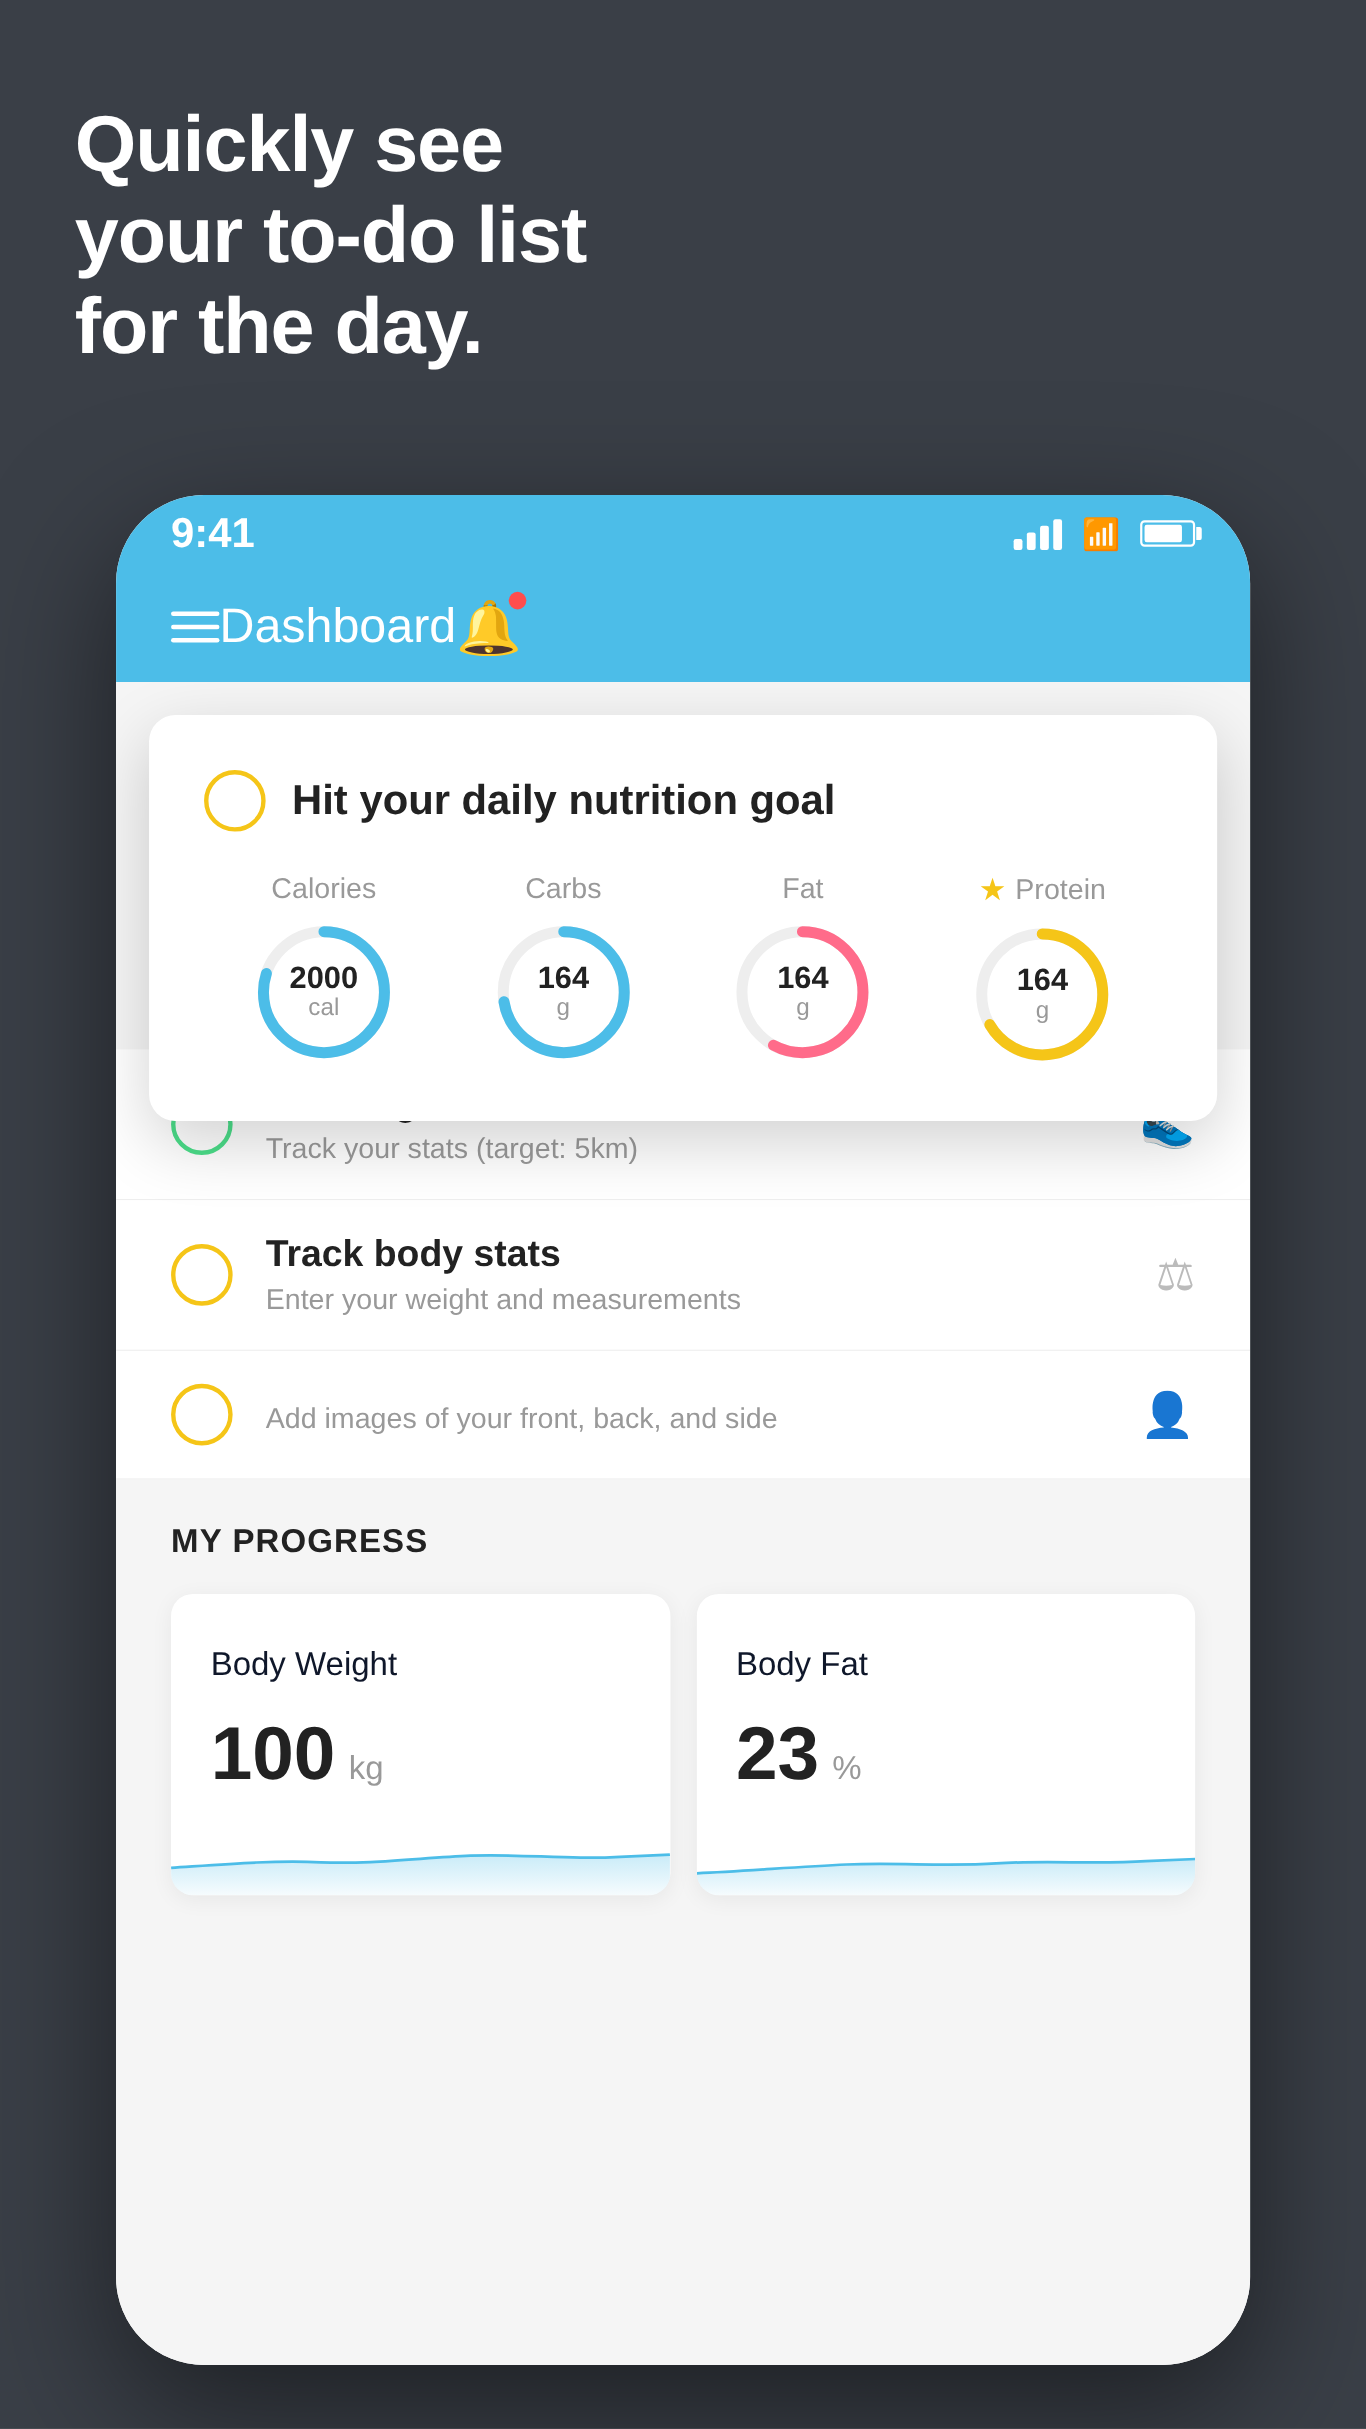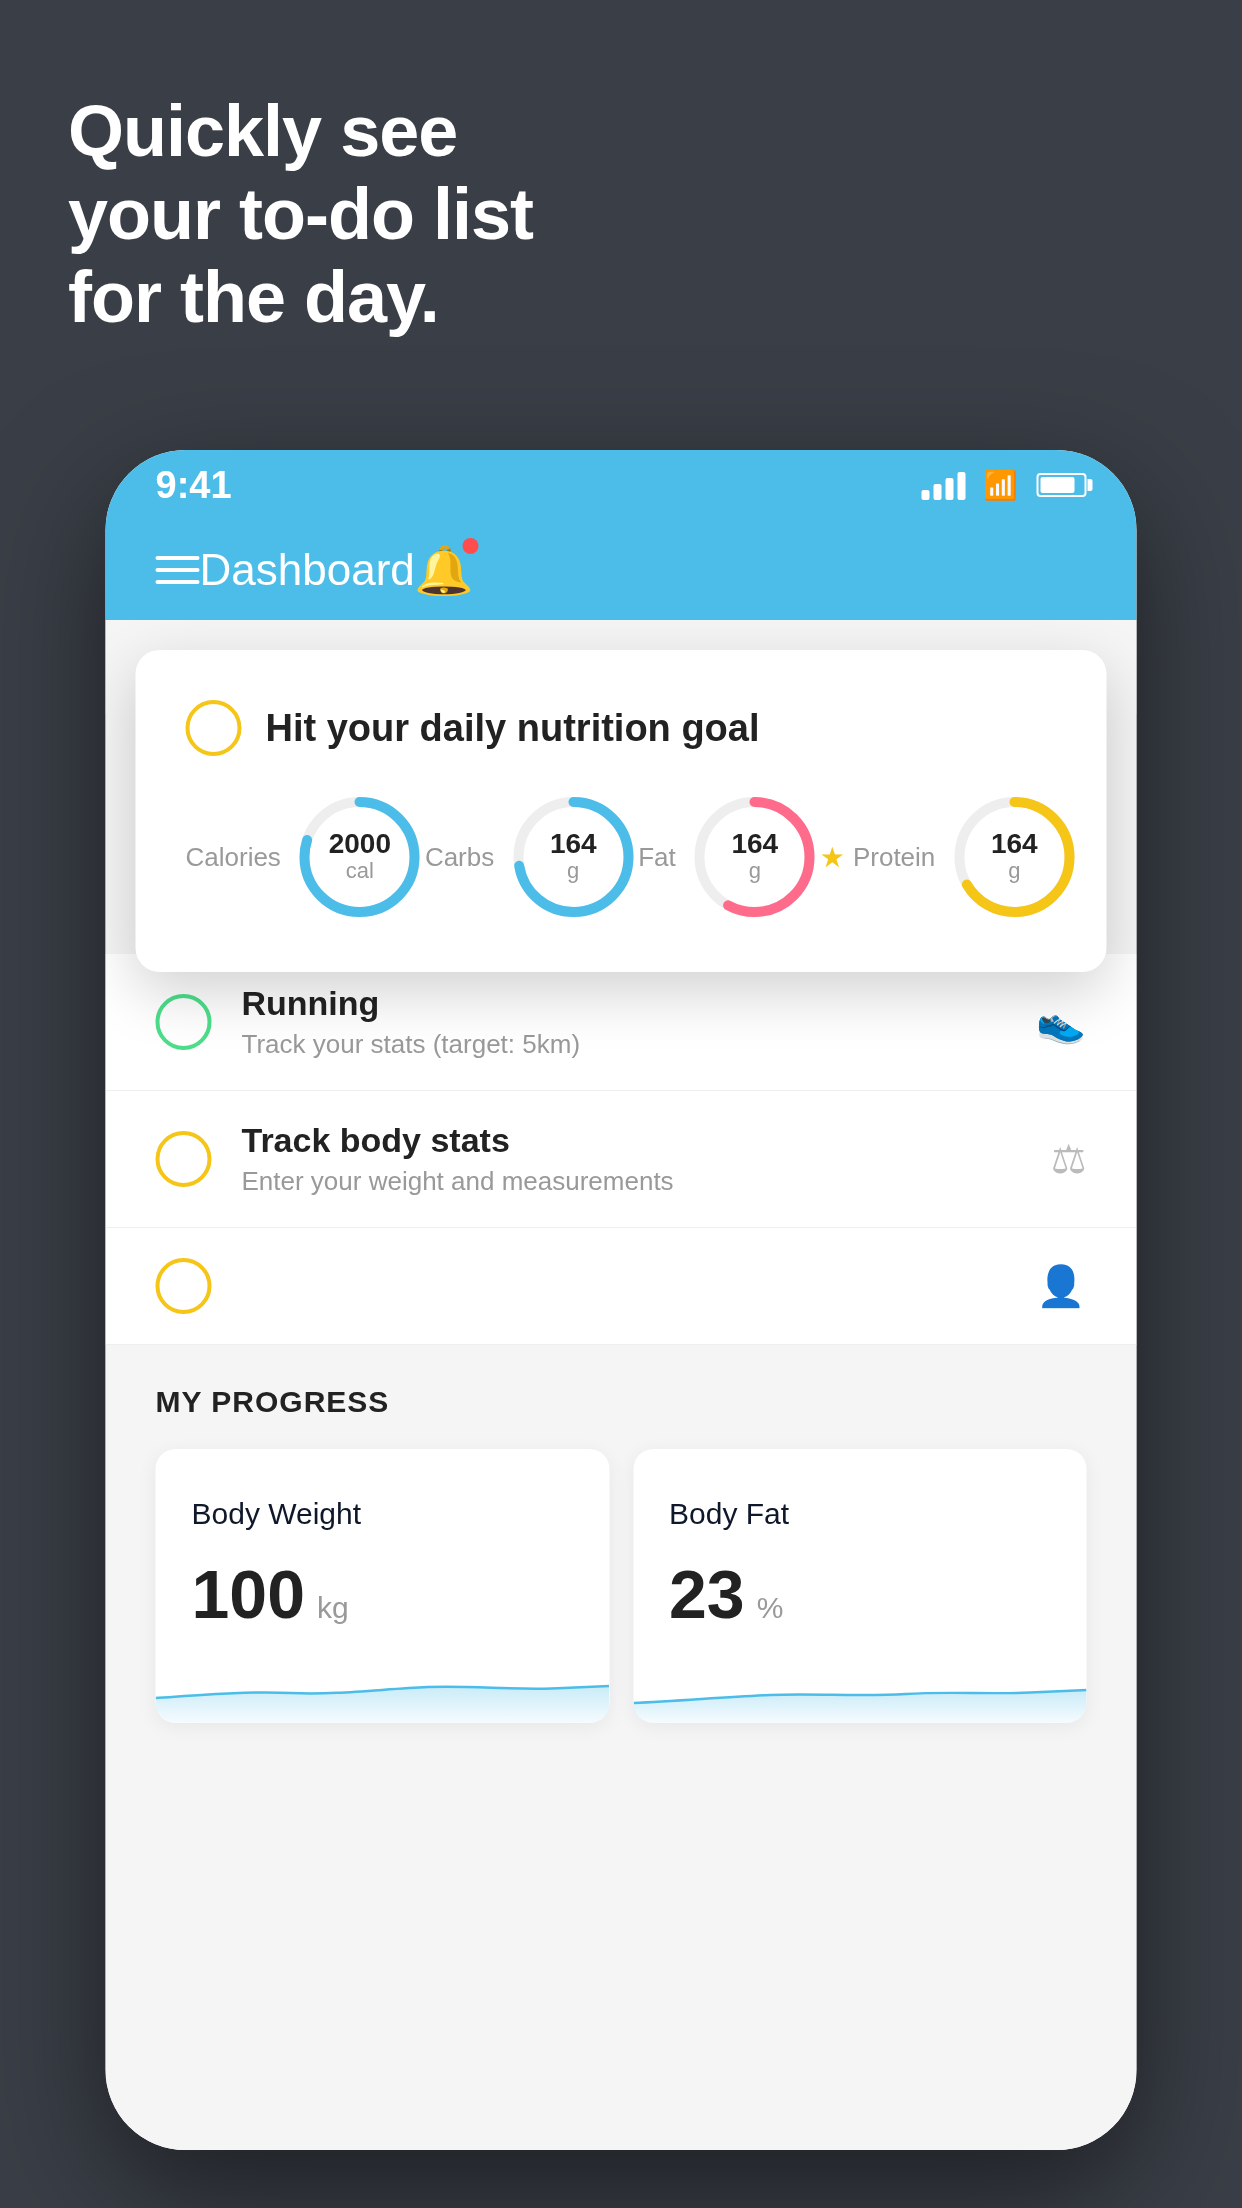--- a/index.html
+++ b/index.html
@@ -226,21 +226,21 @@
     }
 
     .macros-row {
       display: flex;
       justify-content: space-around;
       align-items: flex-start;
     }
 
     .macro-item {
       display: flex;
-      flex-direction: row;
+      flex-direction: column;
       align-items: center;
       gap: 14px;
     }
 
     .macro-label {
       font-size: 26px;
       color: #999999;
     }
 
     .macro-label.starred {
@@ -548,20 +548,21 @@
             <div class="todo-content">
               <div class="todo-title">Track body stats</div>
               <div class="todo-subtitle">Enter your weight and measurements</div>
             </div>
             <span class="todo-icon">⚖</span>
           </div>
 
           <div class="todo-item">
             <div class="todo-circle yellow"></div>
             <div class="todo-content">
+              <div class="todo-subtitle">Add images of your front, back, and side</div>
             </div>
             <span class="todo-icon">👤</span>
           </div>
 
         </div>
 
         <div class="progress-section">
           <div class="progress-title">MY PROGRESS</div>
 
           <div class="progress-cards">

